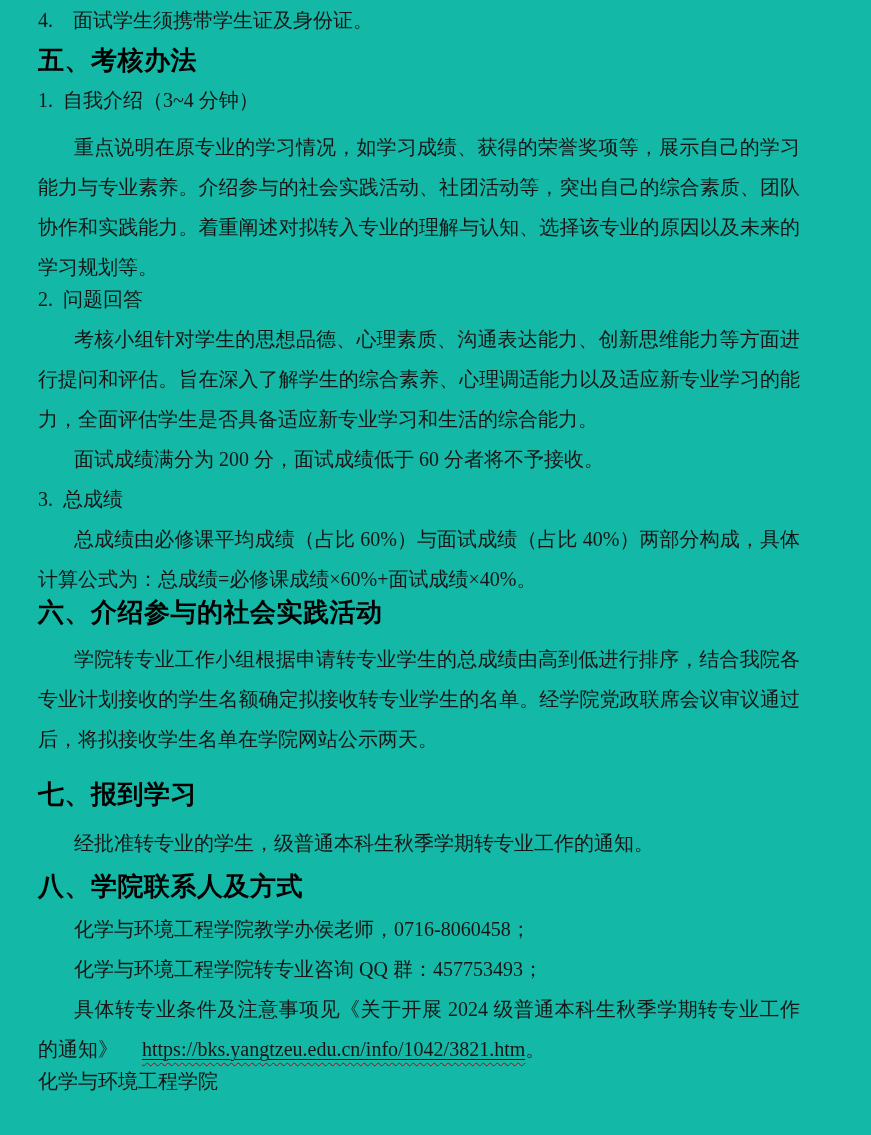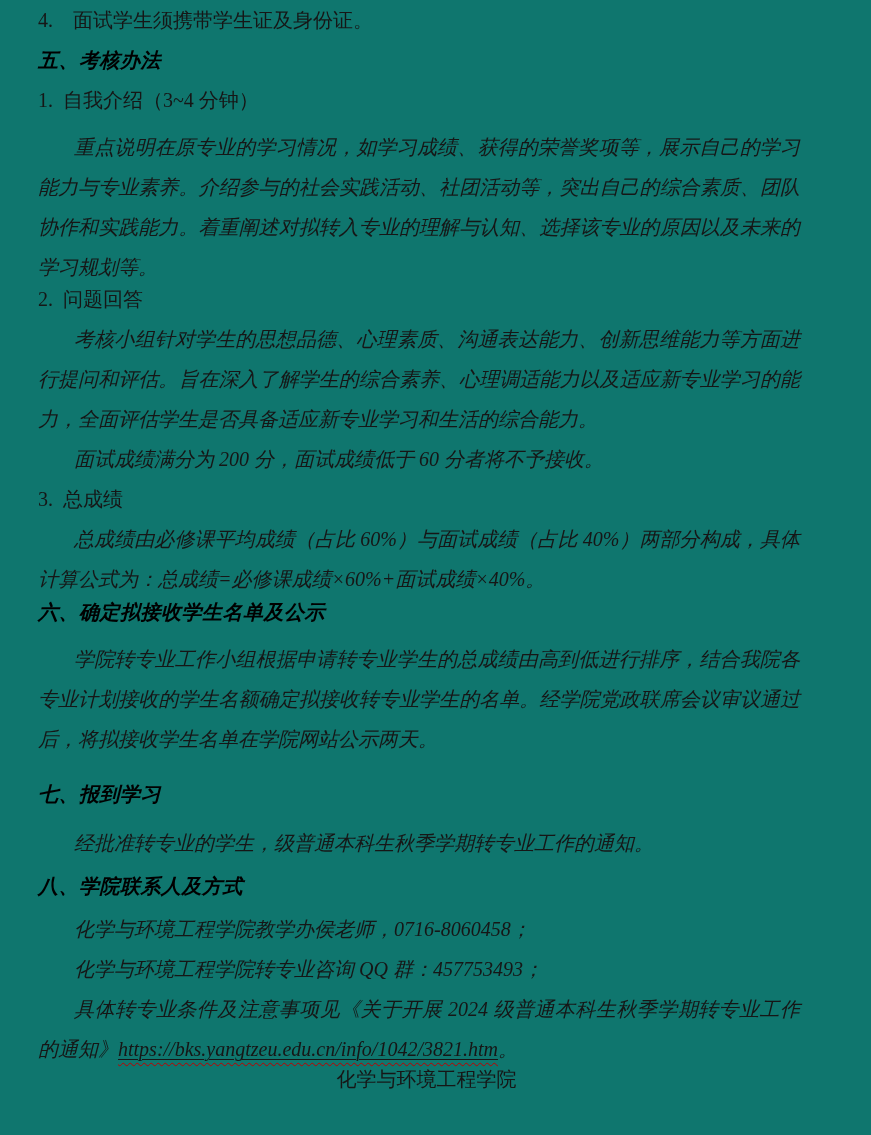--- a/index.html
+++ b/index.html
@@ -2,75 +2,74 @@
 <html lang="zh"><head>
 <meta charset="utf-8">
 <style>
   html,body{margin:0;padding:0;background:#ffffff;}
   .page{
     position:relative;
     width:871px;height:1135px;
     box-sizing:border-box;
     padding:0 71px 0 38px;
     overflow:hidden;
-    background:#0f766e;
+    background:#14b8a6;
     color:#161616;
     font-family:"Liberation Serif","DejaVu Serif",serif;
     font-size:20px;
     line-height:40px;
   }
   .block-heading{
     font-family:"Liberation Sans","DejaVu Sans",sans-serif;
     font-weight:700;
-    font-size:20px;
+    font-size:26px;
     line-height:40px;
     color:#000000;
     letter-spacing:0.5px;
-    font-style:italic;
   }
   .block-paragraph{
     text-align:justify;
     text-indent:36px;
-    font-style:italic;
   }
   .block-list-item{ text-align:left; }
   .list-marker{
     display:inline-block;
     width:25px;
   }
   .list-marker.wide{ width:35px; }
-  .block-signature{ text-align:center; margin-right:-15px;font-family:Liberation Mono, monospace; }
+  .block-signature{ text-align:left; margin-right:-15px; }
   .block-signature-date{ text-align:right; margin-right:8px; }
   .notice-link{
     color:#161616;
     text-decoration:underline;
     text-decoration-thickness:1px;
     text-underline-offset:3px;
     cursor:pointer;
   }
   .notice-link .wavy{
     text-decoration:underline wavy #c00000;
     text-decoration-thickness:1px;
     text-underline-offset:6px;
+    margin-left:24px;
   }
 </style>
 </head>
 <body>
 
 <div class="page" id="doc-root">
     <div class="block-list-item"><span class="list-marker wide">4.</span><span>面试学生须携带学生证及身份证。</span></div>
     <div class="block-heading">五、考核办法</div>
     <div class="block-list-item"><span class="list-marker">1.</span><span>自我介绍（3~4 分钟）</span></div>
     <div class="block-paragraph" style="margin-top: 7px;">重点说明在原专业的学习情况，如学习成绩、获得的荣誉奖项等，展示自己的学习能力与专业素养。介绍参与的社会实践活动、社团活动等，突出自己的综合素质、团队协作和实践能力。着重阐述对拟转入专业的理解与认知、选择该专业的原因以及未来的学习规划等。</div>
     <div class="block-list-item" style="margin-top: -8px;"><span class="list-marker">2.</span><span>问题回答</span></div>
     <div class="block-paragraph">考核小组针对学生的思想品德、心理素质、沟通表达能力、创新思维能力等方面进行提问和评估。旨在深入了解学生的综合素养、心理调适能力以及适应新专业学习的能力，全面评估学生是否具备适应新专业学习和生活的综合能力。</div>
     <div class="block-paragraph">面试成绩满分为 200 分，面试成绩低于 60 分者将不予接收。</div>
     <div class="block-list-item"><span class="list-marker">3.</span><span>总成绩</span></div>
     <div class="block-paragraph">总成绩由必修课平均成绩（占比 60%）与面试成绩（占比 40%）两部分构成，具体计算公式为：总成绩=必修课成绩×60%+面试成绩×40%。</div>
-    <div class="block-heading" style="margin-top: -7px;">六、确定拟接收学生名单及公示</div>
+    <div class="block-heading" style="margin-top: -7px;">六、介绍参与的社会实践活动</div>
     <div class="block-paragraph" style="margin-top: 7px;">学院转专业工作小组根据申请转专业学生的总成绩由高到低进行排序，结合我院各专业计划接收的学生名额确定拟接收转专业学生的名单。经学院党政联席会议审议通过后，将拟接收学生名单在学院网站公示两天。</div>
     <div class="block-heading" style="margin-top: 15px;">七、报到学习</div>
     <div class="block-paragraph" style="margin-top: 9px;">经批准转专业的学生，级普通本科生秋季学期转专业工作的通知。</div>
     <div class="block-heading" style="margin-top: 3px;">八、学院联系人及方式</div>
     <div class="block-paragraph" style="margin-top: 3px;">化学与环境工程学院教学办侯老师，0716-8060458；</div>
     <div class="block-paragraph">化学与环境工程学院转专业咨询 QQ 群：457753493；</div>
     <div class="block-paragraph"><span>具体转专业条件及注意事项见《关于开展 2024 级普通本科生秋季学期转专业工作的通知》</span><a class="notice-link"><span class="wavy">https://bks.yangtzeu.edu.cn/info/1042/3821.htm</span></a><span>。</span></div>
     <div class="block-signature" style="margin-top: -8px;">化学与环境工程学院</div>
   </div>
 

